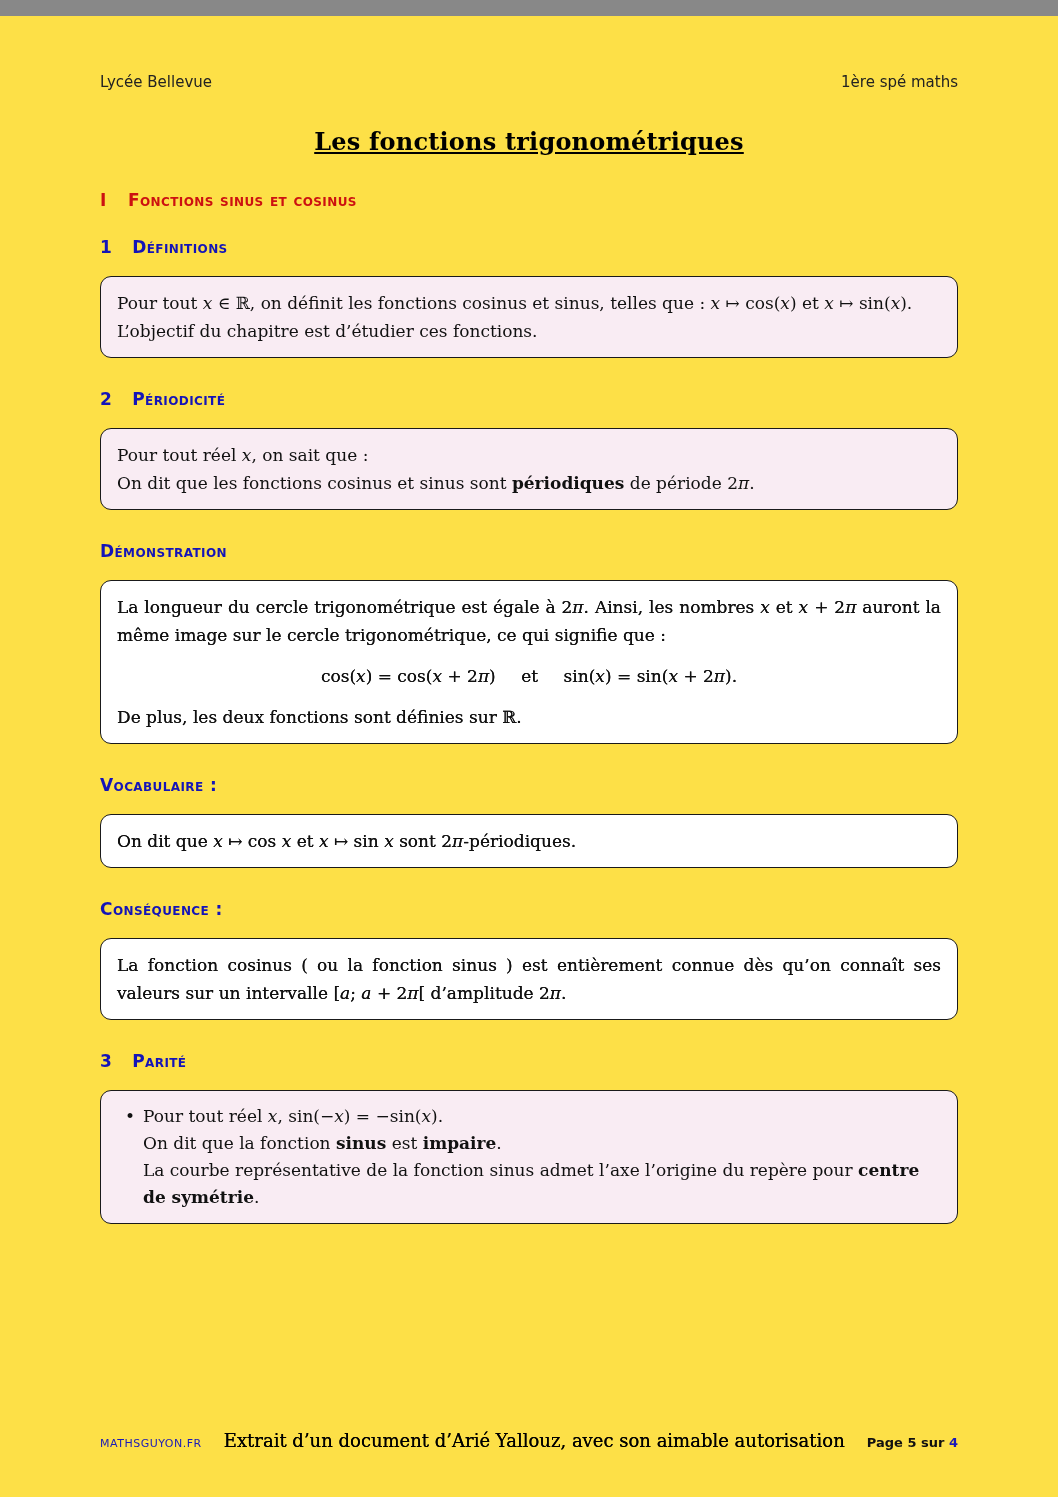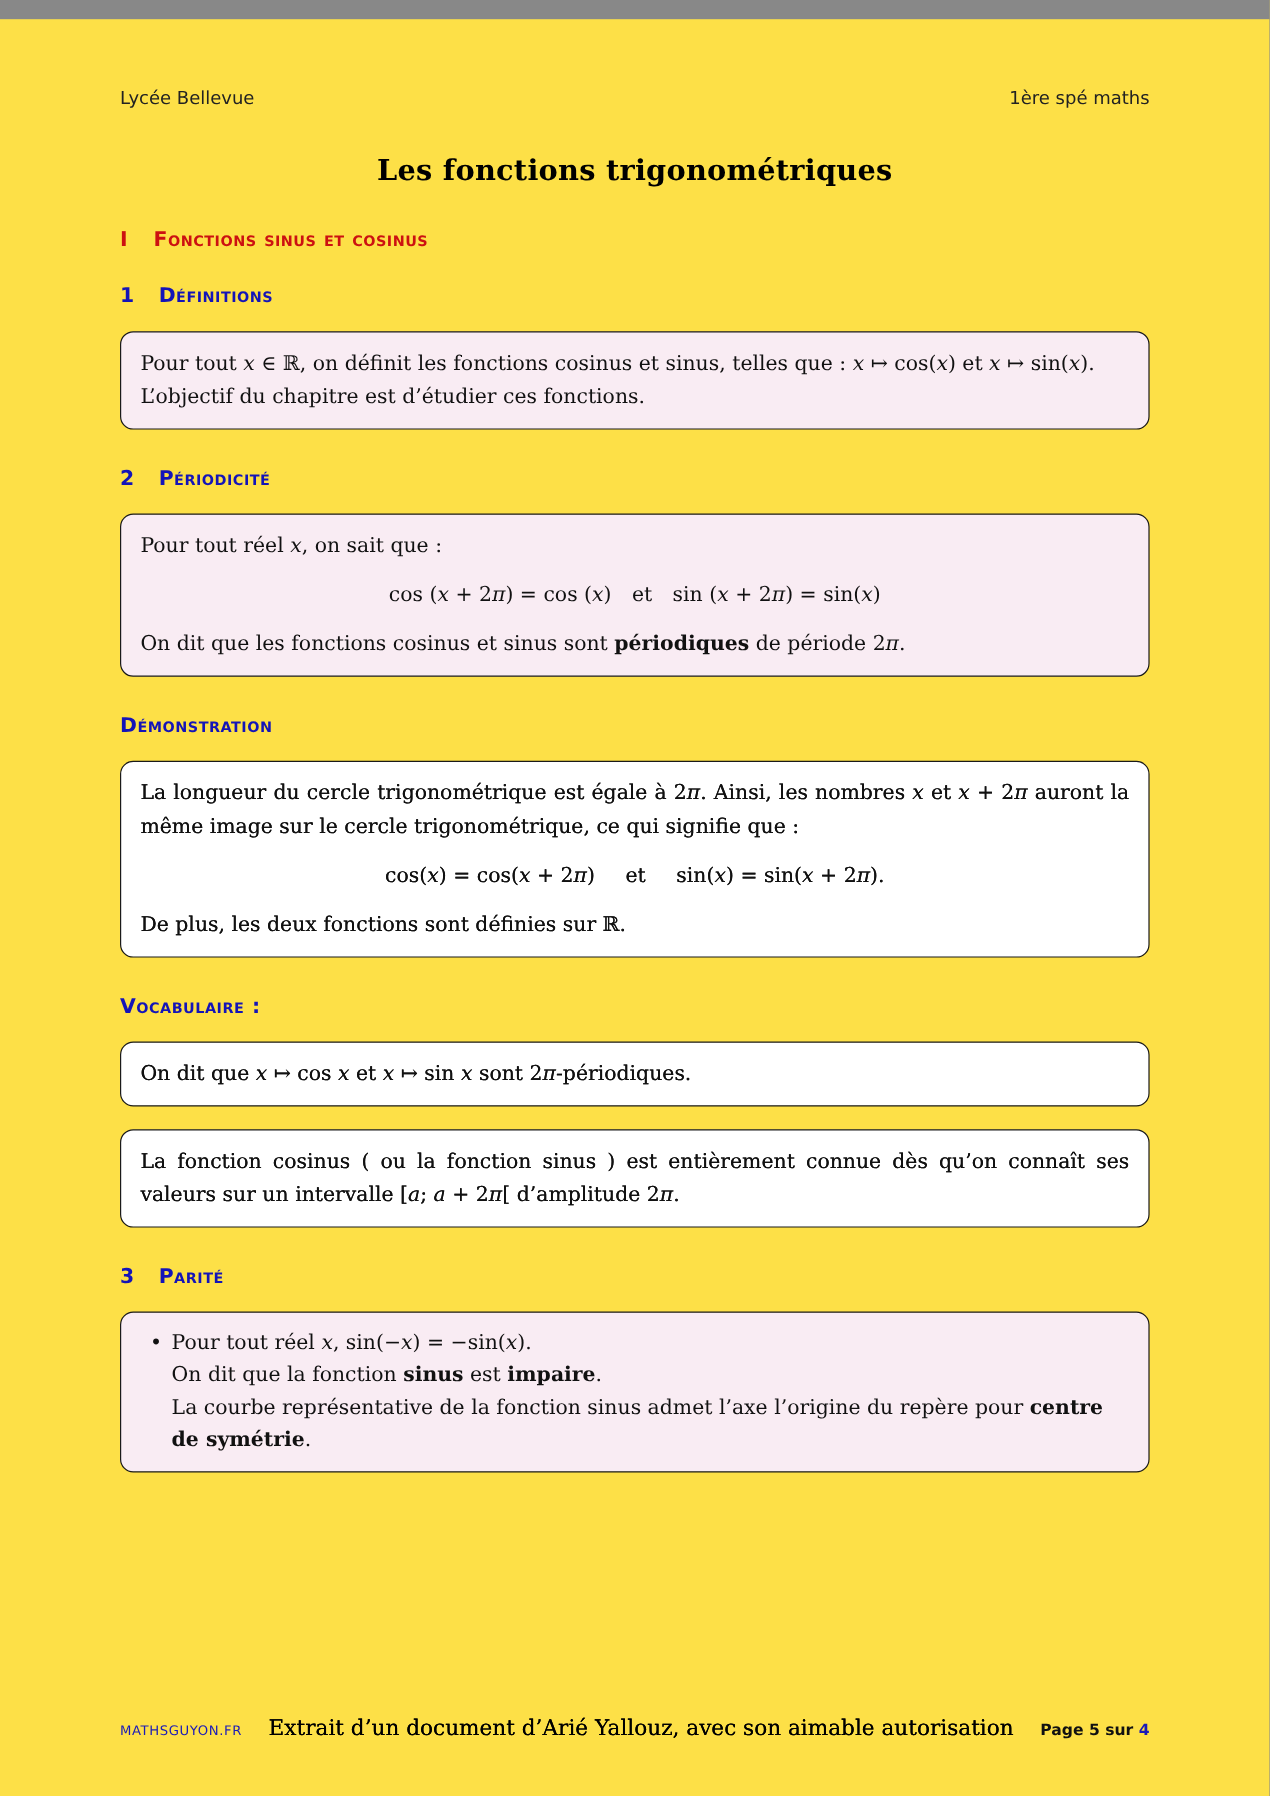--- a/index.html
+++ b/index.html
@@ -15,20 +15,21 @@
   }
   
   .runhead{
     padding-top:57px;display:flex;justify-content:space-between;align-items:baseline;
     font-family:"DejaVu Sans","Liberation Sans",sans-serif;font-size:15px;font-weight:500;color:#222;
   }
   
   .doc-title{
     margin-top:36px;text-align:center;font-size:24px;font-weight:bold;color:#000;
     letter-spacing:.2px;
+    text-decoration:underline;
   }
   
   .sec-head{
     display:flex;align-items:baseline;gap:20px;
     font-family:"DejaVu Sans","Liberation Sans",sans-serif;font-weight:bold;
     font-variant:small-caps;font-size:17px;letter-spacing:.4px;
   }
   .sec-head.red{color:var(--red);}
   .sec-head.blue{color:var(--blue);}
   .sec-head .num{min-width:8px;}
@@ -96,21 +97,20 @@
     <div>L’objectif du chapitre est d’étudier ces fonctions.</div>
   </div>
 
   <div class="sec-head blue mt-head">
     <span class="num">2</span>
     <span>Périodicité</span>
   </div>
 
   <div class="box pink">
     <div>Pour tout réel <i>x</i>, on sait que :</div>
-    <div class="formula">cos (<i>x</i> + 2<i>π</i>) = cos (<i>x</i>) et sin (<i>x</i> + 2<i>π</i>) = sin(<i>x</i>)</div>
     <div>On dit que les fonctions cosinus et sinus sont <b>périodiques</b> de période 2<i>π</i>.</div>
   </div>
 
   <div class="sec-head blue mt-head">
     <span>Démonstration</span>
   </div>
 
   <div class="box white thick">
     <div class="justify">La longueur du cercle trigonométrique est égale à 2<i>π</i>. Ainsi, les nombres <i>x</i> et <i>x</i> + 2<i>π</i> auront la même image sur le cercle trigonométrique, ce qui signifie que :</div>
     <div class="formula">cos(<i>x</i>) = cos(<i>x</i> + 2<i>π</i>)  et  sin(<i>x</i>) = sin(<i>x</i> + 2<i>π</i>).</div>
@@ -118,20 +118,23 @@
   </div>
 
   <div class="sec-head blue mt-head">
     <span>Vocabulaire :</span>
   </div>
 
   <div class="box white thick">
     <div>On dit que <i>x</i> ↦ cos <i>x</i> et <i>x</i> ↦ sin <i>x</i> sont 2<i>π</i>-périodiques.</div>
   </div>
 
+  <div class="sec-head blue mt-head">
+    <span>Conséquence :</span>
+  </div>
 
   <div class="box white thick">
     <div class="justify">La fonction cosinus ( ou la fonction sinus ) est entièrement connue dès qu’on connaît ses valeurs sur un intervalle [<i>a</i>; <i>a</i> + 2<i>π</i>[ d’amplitude 2<i>π</i>.</div>
   </div>
 
   <div class="sec-head blue mt-head">
     <span class="num">3</span>
     <span>Parité</span>
   </div>
 

